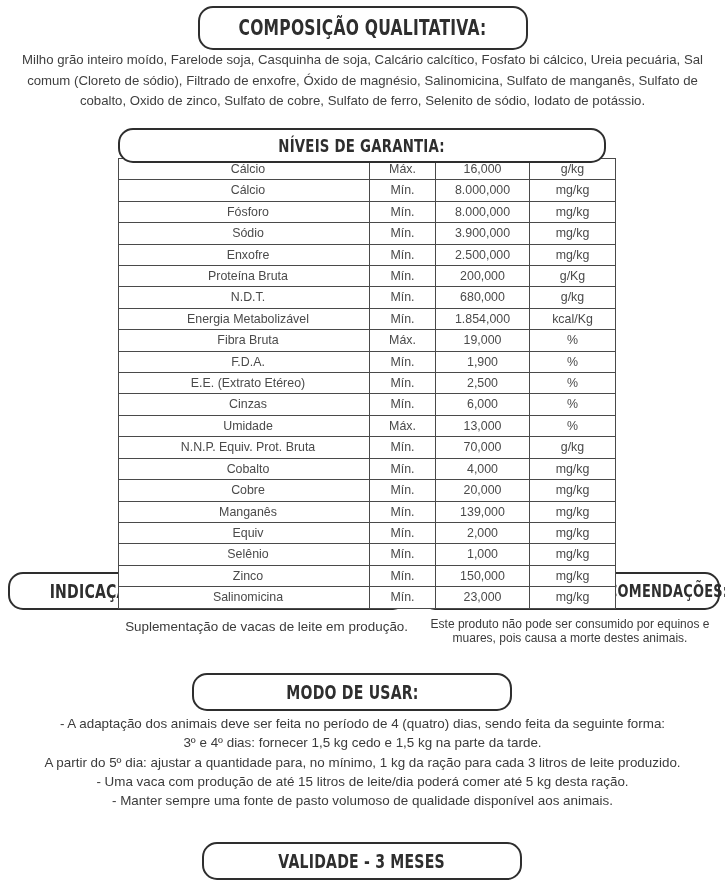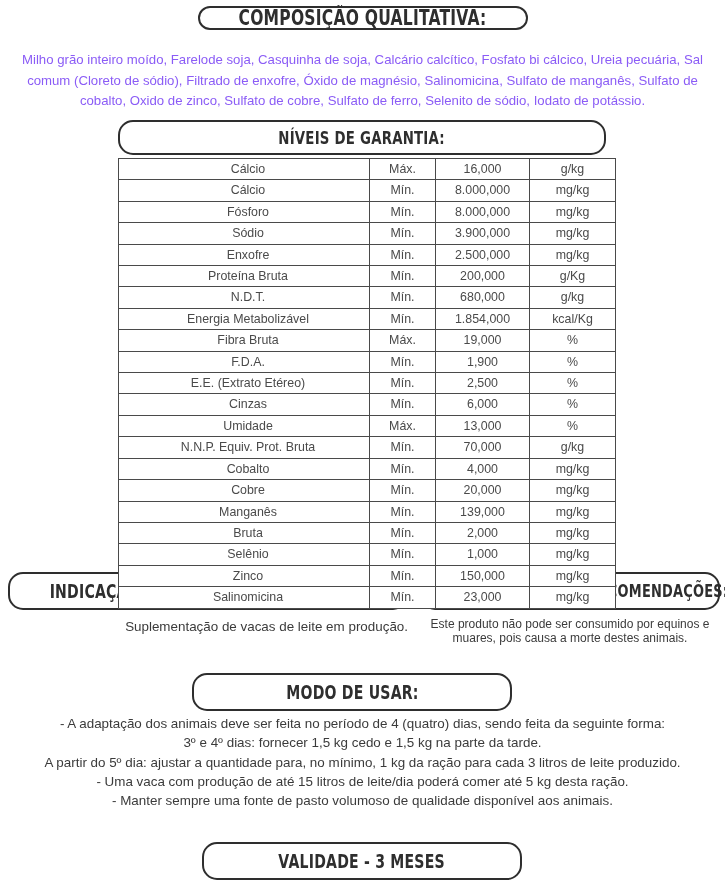--- a/index.html
+++ b/index.html
@@ -36,40 +36,40 @@
     transform-origin: center center;
     white-space: nowrap;
   }
 
   
   #comp-header {
     position: absolute;
     left: 198px;
     top: 6px;
     width: 330px;
-    height: 24px;
+    height: 44px;
   }
   #comp-header .pill-text { font-size: 21px; }
 
   #comp-body {
     position: absolute;
     left: 12px;
     top: 50px;
     width: 701px;
     text-align: center;
     font-size: 13.2px;
     line-height: 20.5px;
-    color: #8b5cf6;
+    color: #404040;
   }
 
   
   #table-header {
     position: absolute;
     left: 118px;
-    top: 120px;
+    top: 128px;
     width: 488px;
     height: 35px;
     z-index: 3;
   }
   #table-header .pill-text { font-size: 18px; }
 
   #levels-table {
     position: absolute;
     left: 118px;
     top: 158px;
@@ -273,21 +273,21 @@
         <td class="c-val">20,000</td>
         <td class="c-unit">mg/kg</td>
       </tr>
       <tr>
         <td class="c-name">Manganês</td>
         <td class="c-lim">Mín.</td>
         <td class="c-val">139,000</td>
         <td class="c-unit">mg/kg</td>
       </tr>
       <tr>
-        <td class="c-name">Bruta</td>
+        <td class="c-name">Equiv</td>
         <td class="c-lim">Mín.</td>
         <td class="c-val">2,000</td>
         <td class="c-unit">mg/kg</td>
       </tr>
       <tr>
         <td class="c-name">Selênio</td>
         <td class="c-lim">Mín.</td>
         <td class="c-val">1,000</td>
         <td class="c-unit">mg/kg</td>
       </tr>

